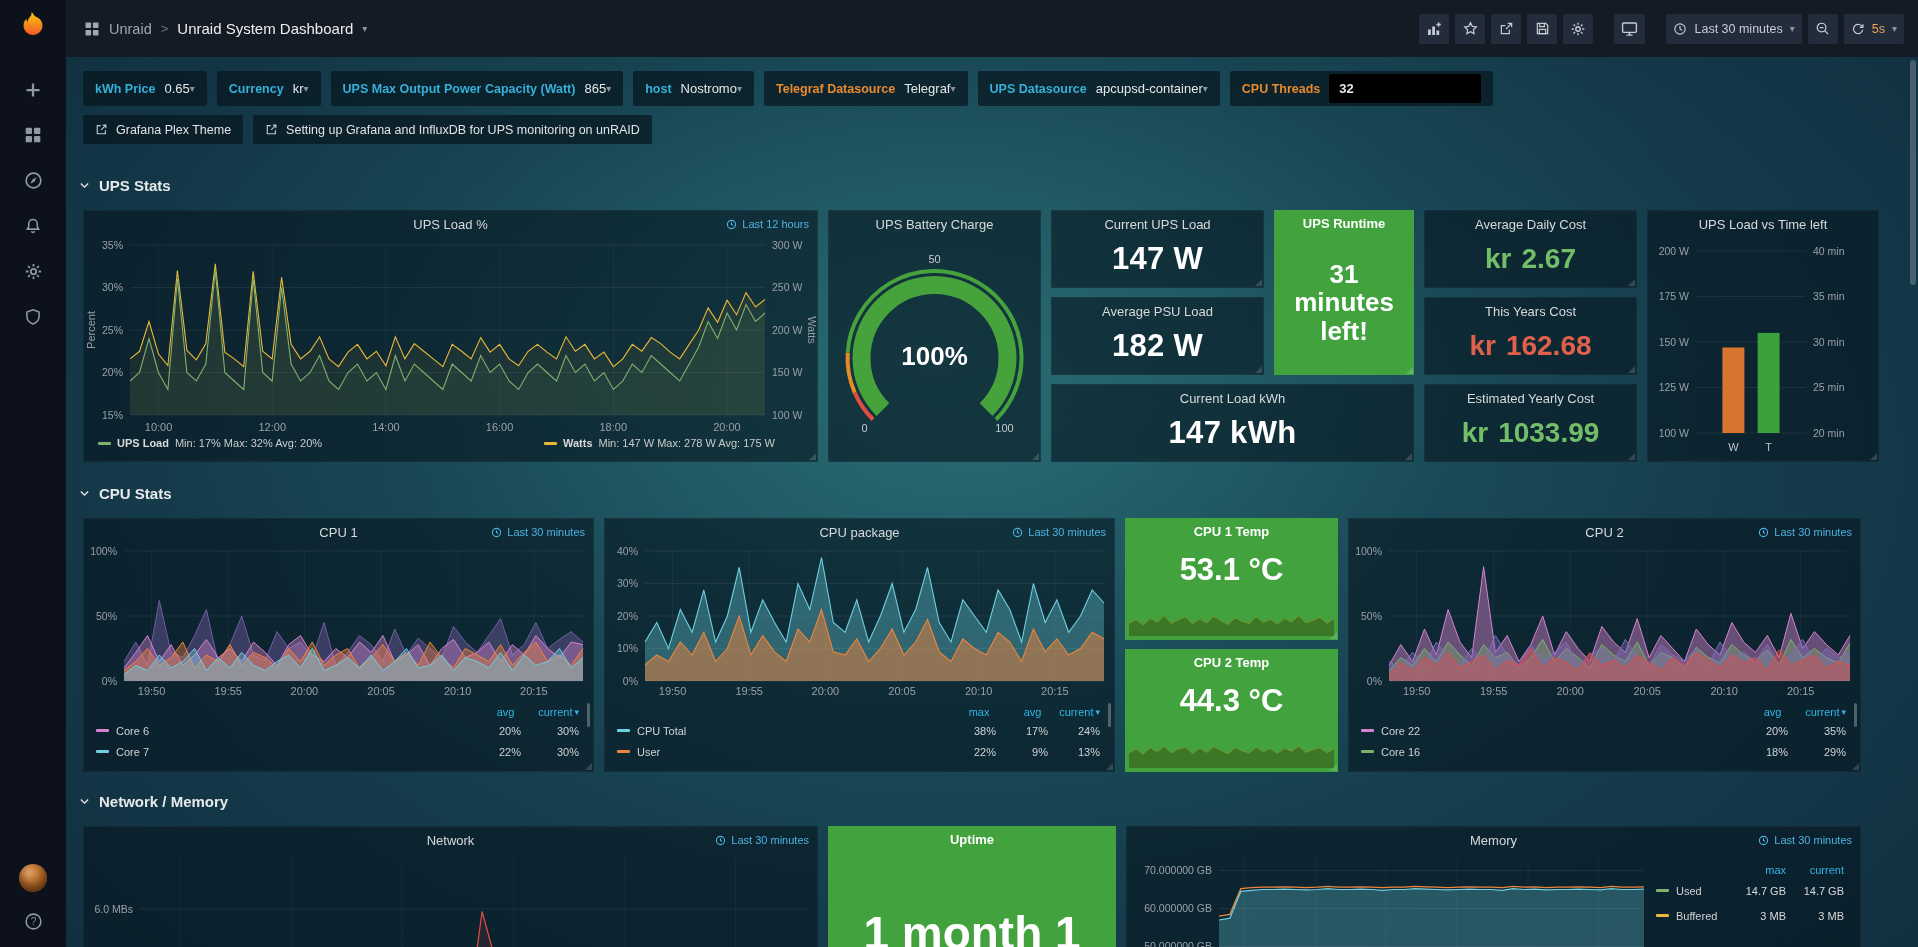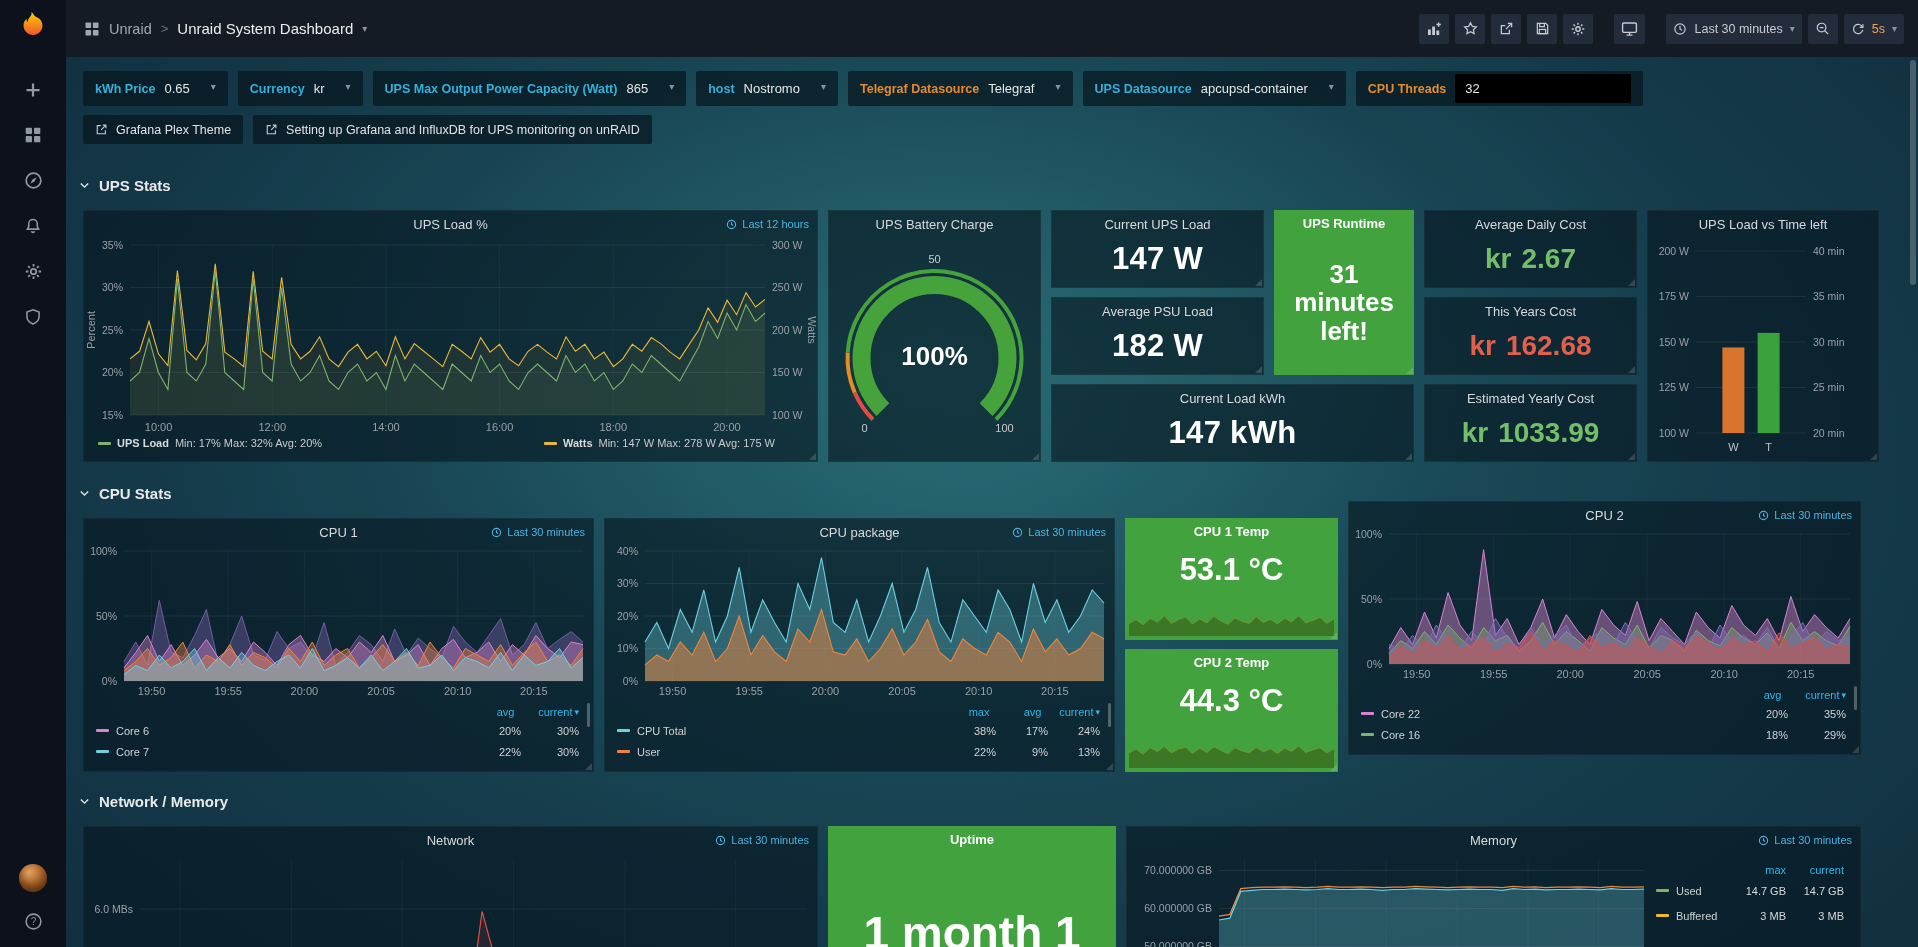--- a/index.html
+++ b/index.html
@@ -39,23 +39,23 @@
   
   .main { position:absolute; left:66px; top:57px; right:0; bottom:0; overflow:hidden;
     background:
       radial-gradient(1100px 700px at 47% 34%, rgba(62,156,156,.40), rgba(30,96,106,.18) 50%, rgba(0,0,0,0) 74%),
       radial-gradient(1700px 1050px at 50% 46%, #1d505d 0%, #133646 58%, #0d2230 100%); }
 
   .submenu { position:absolute; left:17px; top:14px; display:flex; gap:10px; }
   .var-chip { height:35px; background:rgba(7,22,31,.72); display:flex; align-items:center;
     padding:0 12px; gap:9px; border-radius:2px; }
   .var-label { font-size:12.5px; font-weight:700; }
-  .var-value { font-size:13px; color:#e6e7e8; font-weight:500; display:flex; align-items:flex-start; gap:21px; }
-  .var-input { width:176px; height:29px; background:#000; color:#e6e7e8; font-size:13px;
-    display:flex; align-items:center; padding:0 10px; border-radius:2px; }
+  .var-value { font-size:13px; color:#e6e7e8; font-weight:500; display:flex; align-items:center; gap:0; }
+  .var-input { width:152px; height:29px; background:#000; color:#e6e7e8; font-size:13px;
+    display:flex; align-items:center; padding:0 10px; border-radius:2px;font-weight:bold; }
 
   .links-row { position:absolute; left:17px; top:58px; display:flex; gap:10px; }
   .link-chip { height:29px; background:rgba(7,22,31,.72); display:flex; align-items:center; gap:8px;
     padding:0 12px; border-radius:2px; font-size:12.5px; color:#e2e3e5; font-weight:500; }
 
   .row-header { position:absolute; left:12px; display:flex; align-items:center; gap:8px;
     color:#e8e9ea; font-size:15px; font-weight:700; cursor:pointer; }
 
   
   .panel { position:absolute; background:rgba(6,23,33,.62); border:1px solid rgba(255,255,255,.04);
@@ -692,21 +692,21 @@
         <span class="temp-value">44.3 °C</span>
         <div class="spark">
             <svg width="205" height="30">
               <path d="M0.0 15.0L7.1 11.1L14.1 16.3L21.2 9.8L28.3 13.7L35.3 8.5L42.4 15.0L49.5 11.1L56.6 9.3L63.6 15.5L70.7 10.3L77.8 14.5L84.8 8.8L91.9 12.4L99.0 16.0L106.0 9.8L113.1 12.9L120.2 15.0L127.2 9.3L134.3 14.0L141.4 10.8L148.4 15.5L155.5 10.3L162.6 13.4L169.7 8.2L176.7 14.5L183.8 11.9L190.9 9.8L197.9 15.0L205.0 10.8L205 30L0 30Z" fill="rgba(52,58,6,0.42)"></path>
               <path d="M0.0 15.0L7.1 11.1L14.1 16.3L21.2 9.8L28.3 13.7L35.3 8.5L42.4 15.0L49.5 11.1L56.6 9.3L63.6 15.5L70.7 10.3L77.8 14.5L84.8 8.8L91.9 12.4L99.0 16.0L106.0 9.8L113.1 12.9L120.2 15.0L127.2 9.3L134.3 14.0L141.4 10.8L148.4 15.5L155.5 10.3L162.6 13.4L169.7 8.2L176.7 14.5L183.8 11.9L190.9 9.8L197.9 15.0L205.0 10.8" fill="none" stroke="rgba(150,150,34,0.6)" stroke-width="1"></path>
             </svg>
           </div>
       </div>
     </section>
 
-    <section class="panel" style="left:1282px;top:444px;width:513px;height:254px">
+    <section class="panel" style="left:1282px;top:461px;width:513px;height:254px">
       <header class="p-head">
         <span class="p-title">CPU 2</span>
         <span class="p-time" style="color: rgb(79, 178, 224);">
           <svg width="11" height="11" viewBox="0 0 16 16">
               <circle cx="8" cy="8" r="6" fill="none" stroke="currentColor" stroke-width="1.6"></circle>
               <path d="M8 4.6V8l2.4 1.5" fill="none" stroke="currentColor" stroke-width="1.6"></path>
             </svg>
           <i style="font-style:normal">Last 30 minutes</i>
         </span>
       </header>

